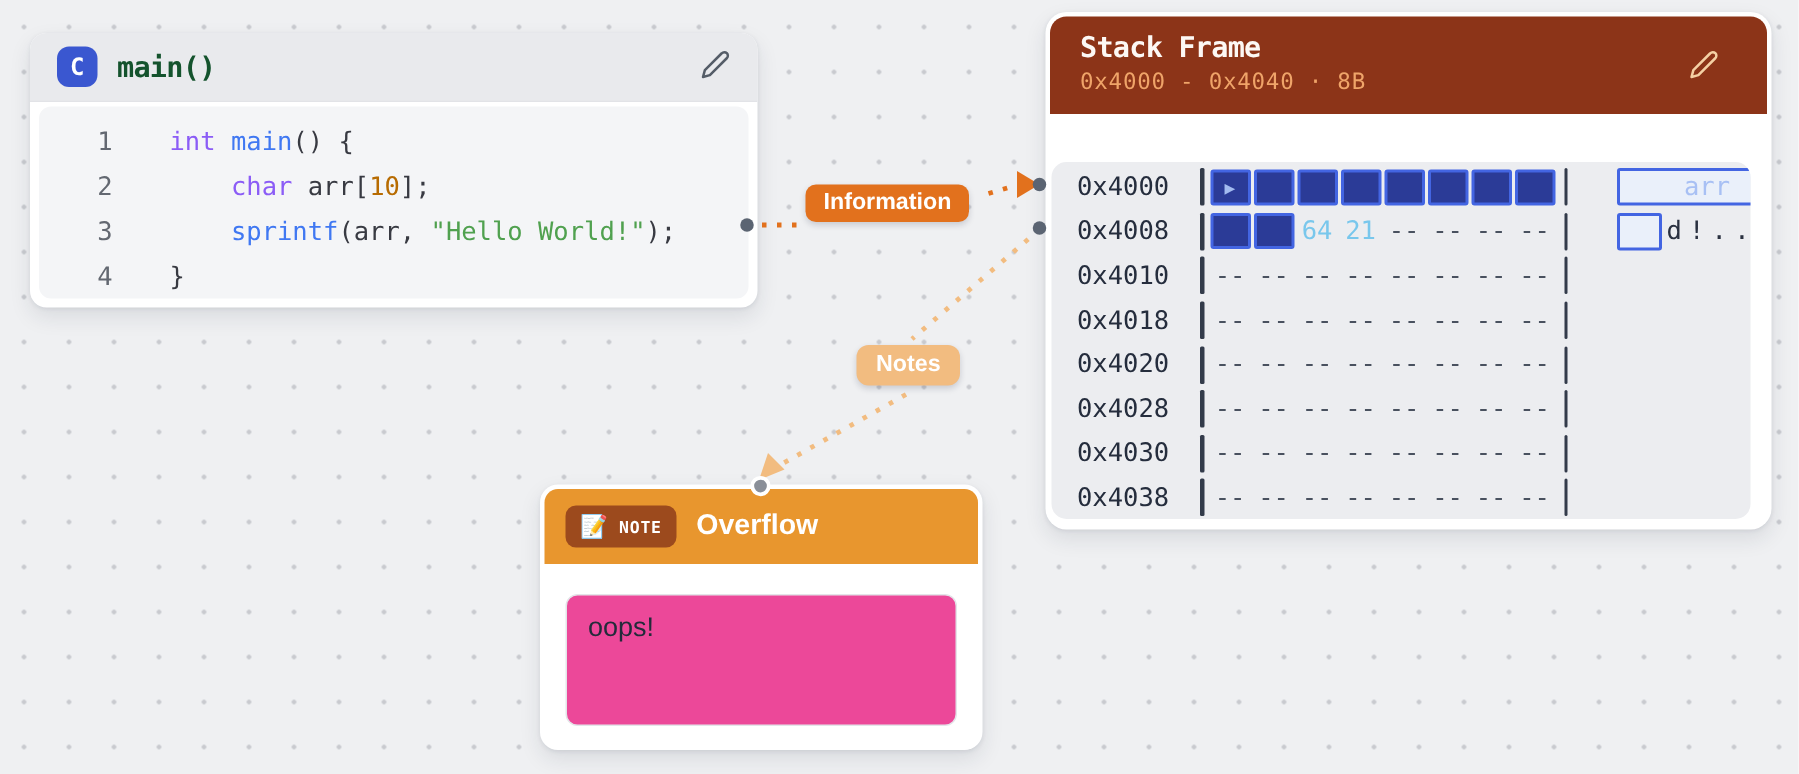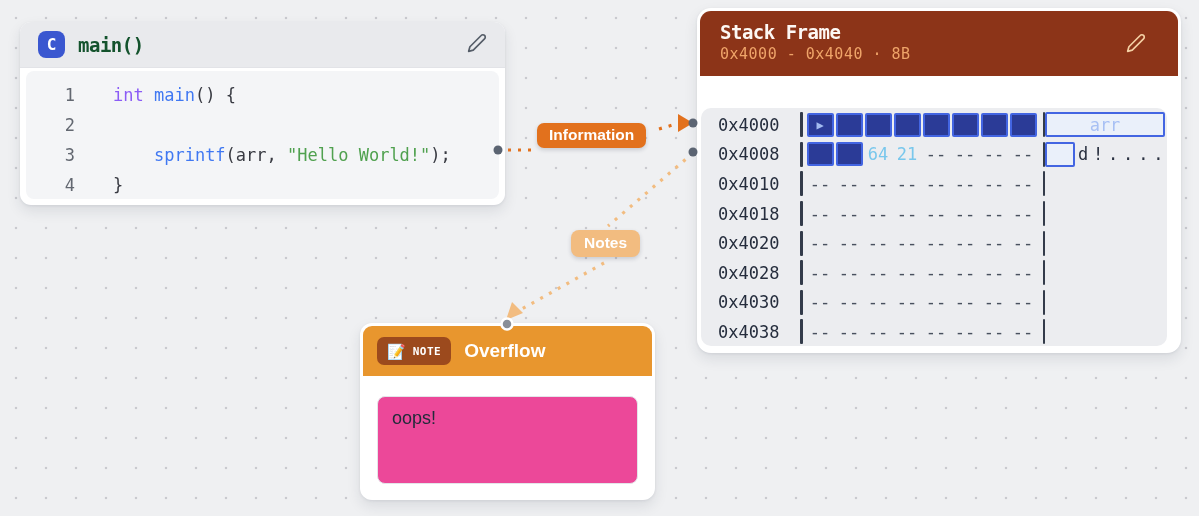--- a/index.html
+++ b/index.html
@@ -54,21 +54,21 @@
   .mem-body{position:absolute;left:4px;right:14px;top:100px;bottom:7px;background:#ECEDF0;border-radius:10px;padding:2px 0 0 17px;overflow:hidden;}
   .mem-row{display:flex;align-items:center;height:29.6px;font-family:"DejaVu Sans Mono",monospace;font-size:17px;}
   .mem-addr{width:82px;color:#252D3D;flex:0 0 82px;}
   .mem-pipe{width:2.5px;height:25px;background:#333B4A;border-radius:1px;flex:0 0 2.5px;}
   .mem-cells{display:flex;margin:0 4px;width:232px;flex:0 0 232px;}
   .mem-cell{width:27px;height:24px;margin-right:2px;flex:0 0 27px;display:flex;align-items:center;justify-content:center;}
   .cell-var{background:var(--cell-fill);border:2.5px solid var(--cell-border);border-radius:2px;}
   .cell-hex{color:var(--empty-hex);}
   .cell-hex.written{color:var(--written-hex);}
   .play-icon{color:#A3BBF0;font-size:12px;line-height:1;}
-  .mem-ascii{display:flex;align-items:center;margin-left:0;height:100%;}
+  .mem-ascii{display:flex;align-items:center;margin-left:11px;height:100%;padding-left:22px;}
   .ascii-box{height:25px;border:2.5px solid var(--cell-border);border-radius:2px;background:rgba(234,240,252,.85);display:flex;align-items:center;justify-content:center;color:var(--var-label);font-size:17px;}
   .ascii-text{color:#2A3140;font-size:17px;letter-spacing:4.8px;margin-left:3px;white-space:pre;}
 
   
   .note-panel{left:360px;top:323px;width:295px;height:177px;border-radius:12px;}
   .note-header{height:50px;background:var(--note-header);border-radius:9px 9px 0 0;margin:3px 3px 0 3px;display:flex;align-items:center;padding:0 14px;}
   .note-badge{height:28px;background:var(--note-badge);border-radius:7px;display:flex;align-items:center;padding:0 10px;gap:7px;}
   .note-badge-emoji{font-size:15px;line-height:1;}
   .note-badge-label{font-family:"DejaVu Sans Mono",monospace;font-weight:bold;font-size:11px;color:#fff;letter-spacing:.5px;}
   .note-title{font-weight:bold;font-size:19px;color:#fff;margin-left:13px;}
@@ -99,20 +99,21 @@
       </button>
     </header>
     <div class="code-body">
       <div id="code-lines">
           <div class="code-line">
             <span class="line-number">1</span>
             <span class="code-text"><span class="tok-keyword">int</span><span class="tok-plain"> </span><span class="tok-function">main</span><span class="tok-plain">() {</span></span>
           </div>
           <div class="code-line">
             <span class="line-number">2</span>
+            <span class="code-text"><span class="tok-plain">    </span><span class="tok-keyword">char</span><span class="tok-plain"> arr[</span><span class="tok-number">10</span><span class="tok-plain">];</span></span>
           </div>
           <div class="code-line">
             <span class="line-number">3</span>
             <span class="code-text"><span class="tok-plain">    </span><span class="tok-function">sprintf</span><span class="tok-plain">(arr, </span><span class="tok-string">"Hello World!"</span><span class="tok-plain">);</span></span>
           </div>
           <div class="code-line">
             <span class="line-number">4</span>
             <span class="code-text"><span class="tok-plain">}</span></span>
           </div>
         </div>

